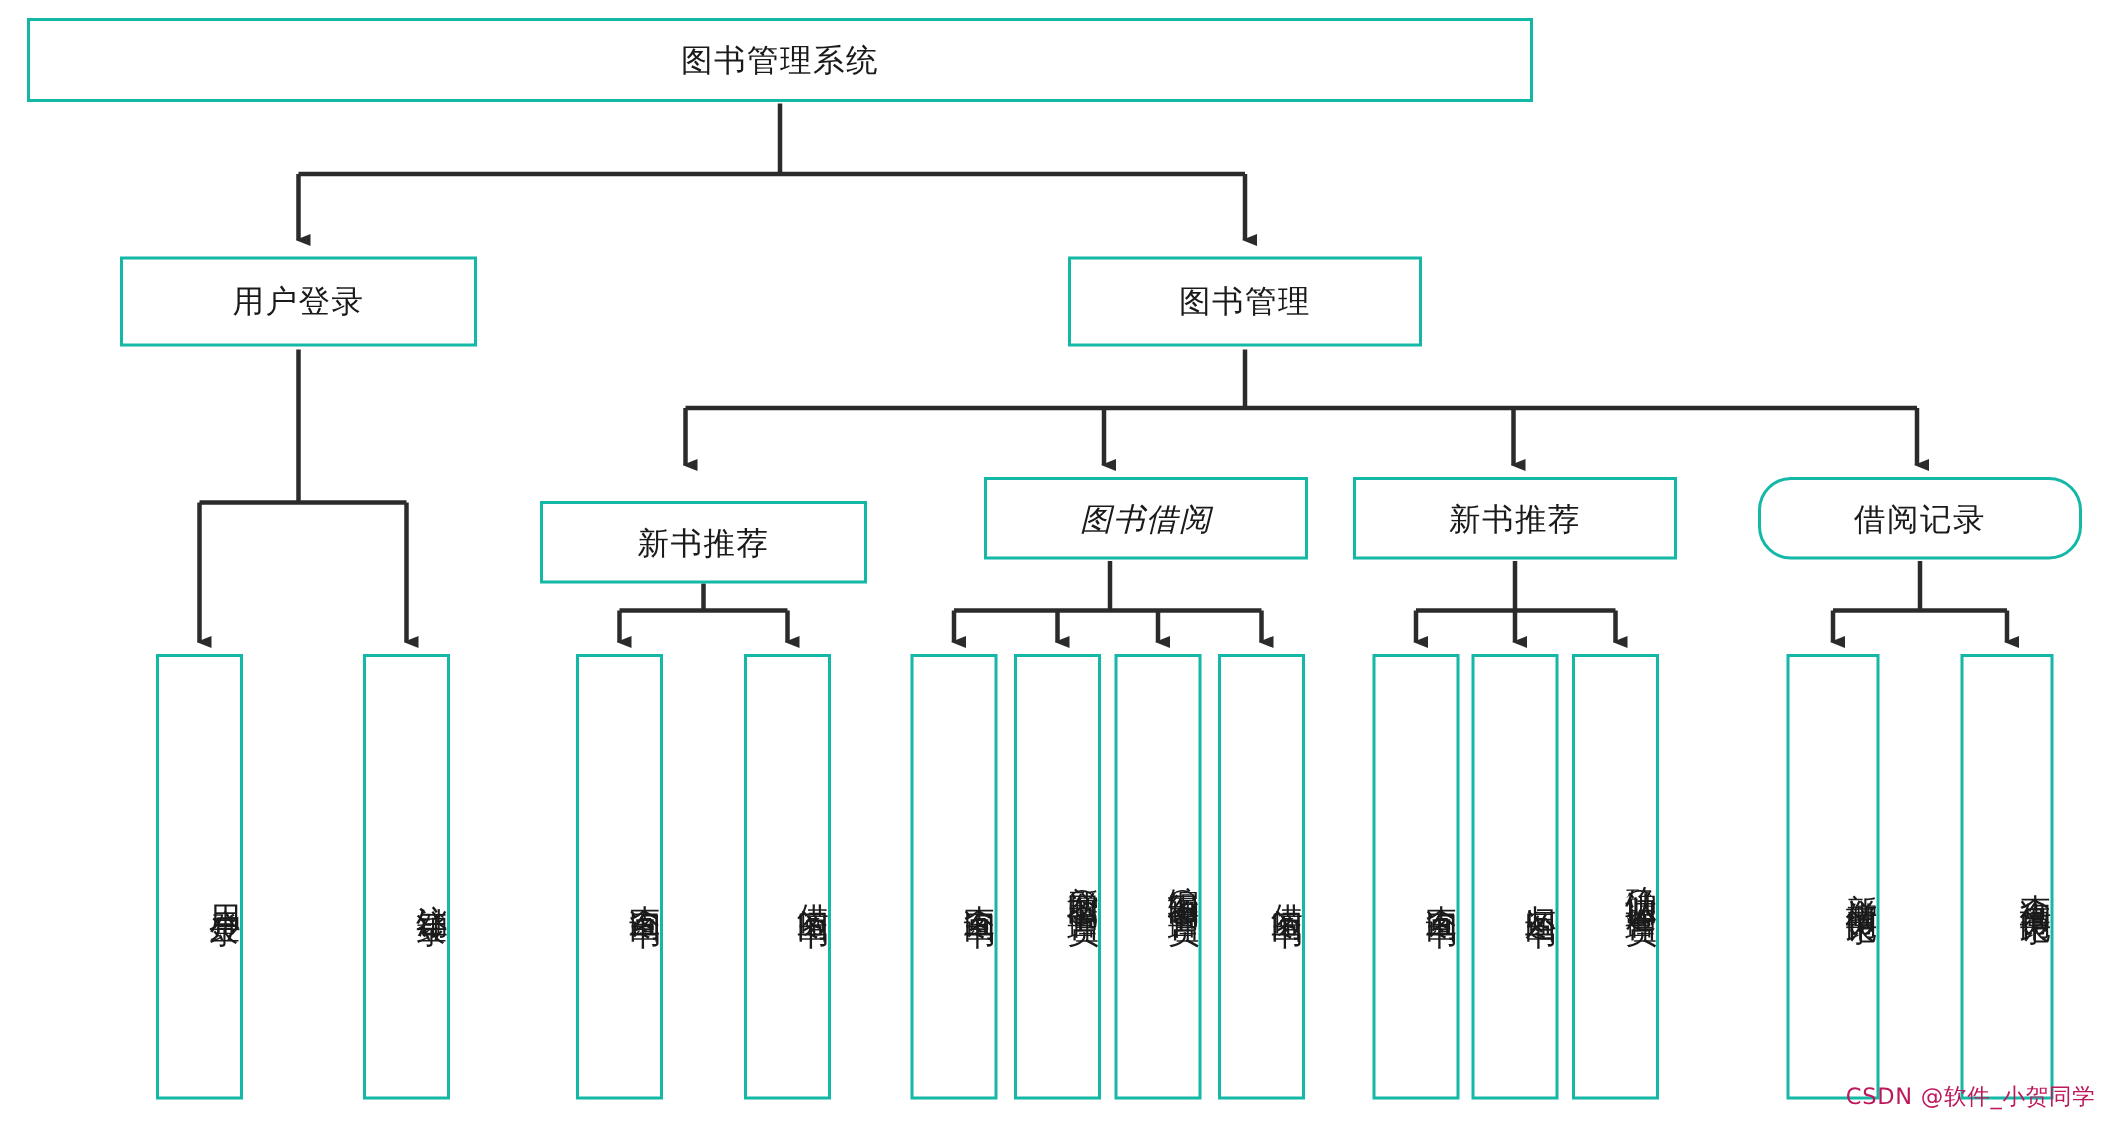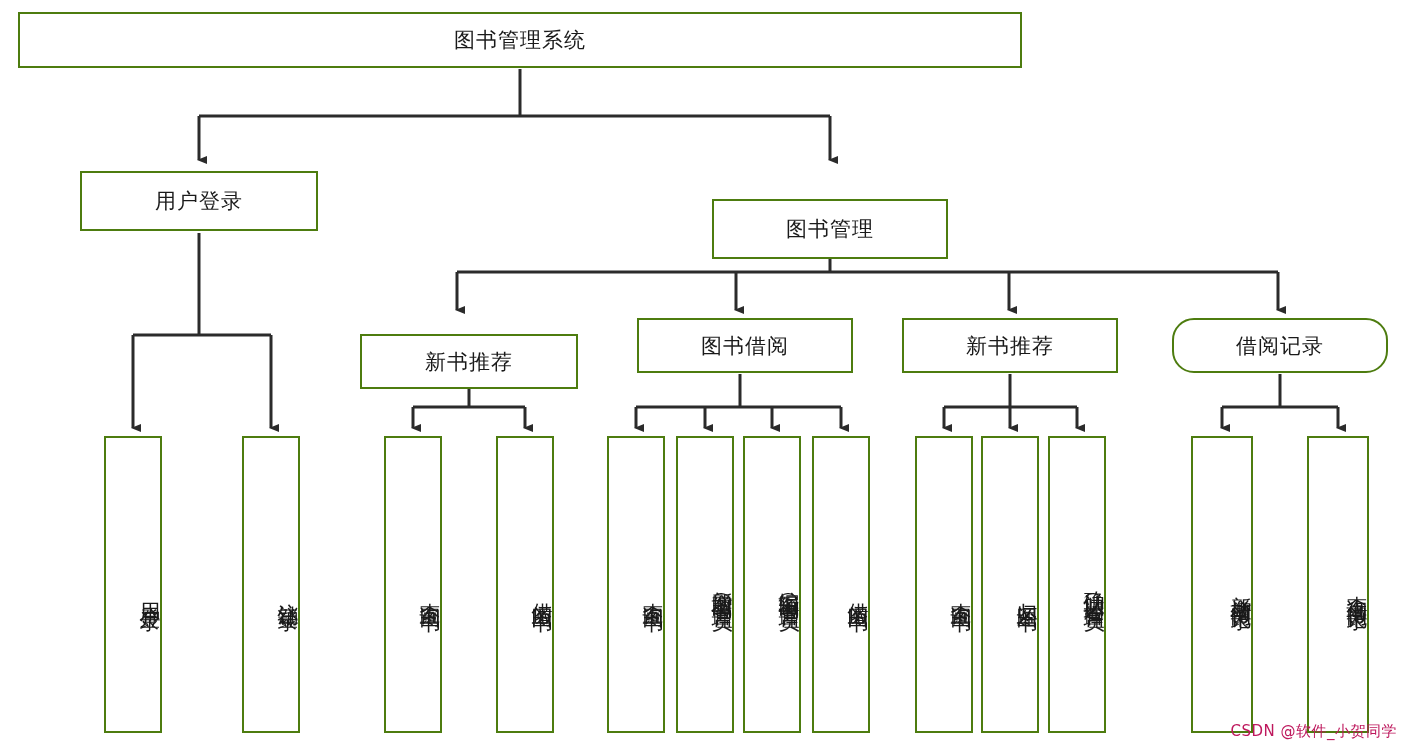--- a/index.html
+++ b/index.html
@@ -22,21 +22,21 @@
     left: 0;
     top: 0;
     width: 1405px;
     height: 747px;
     pointer-events: none;
   }
   .node {
     position: absolute;
     box-sizing: border-box;
     background: #ffffff;
-    border: 2px solid #4d7c0f;
+    border: 2px solid #14b8a6;
     display: flex;
     align-items: center;
     justify-content: center;
     color: #1a1a1a;
     z-index: 2;
   }
   .node-h {
     font-size: 21px;
     letter-spacing: 1px;
     white-space: nowrap;
@@ -121,28 +121,28 @@
     </g>
   </svg>
 
   <div class="node node-h" style="left:18px; top:12px; width:1004px; height:56px;">
     <span>图书管理系统</span>
   </div>
 
   <div class="node node-h" style="left:80px; top:171px; width:238px; height:60px;">
     <span>用户登录</span>
   </div>
-  <div class="node node-h" style="left:712px; top:171px; width:236px; height:60px;margin-top:28px;">
+  <div class="node node-h" style="left:712px; top:171px; width:236px; height:60px;">
     <span>图书管理</span>
   </div>
 
   <div class="node node-h" style="left:360px; top:334px; width:218px; height:55px;">
     <span>新书推荐</span>
   </div>
-  <div class="node node-h" style="left:637px; top:318px; width:216px; height:55px;">
+  <div class="node node-h" style="left:656px; top:318px; width:216px; height:55px;font-style:italic;">
     <span>图书借阅</span>
   </div>
   <div class="node node-h" style="left:902px; top:318px; width:216px; height:55px;">
     <span>新书推荐</span>
   </div>
   <div class="node node-h" style="left:1172px; top:318px; width:216px; height:55px;border-radius:22px;">
     <span>借阅记录</span>
   </div>
 
   <div class="node node-v pad-top" style="left:104px; top:436px; width:58px; height:297px;">

